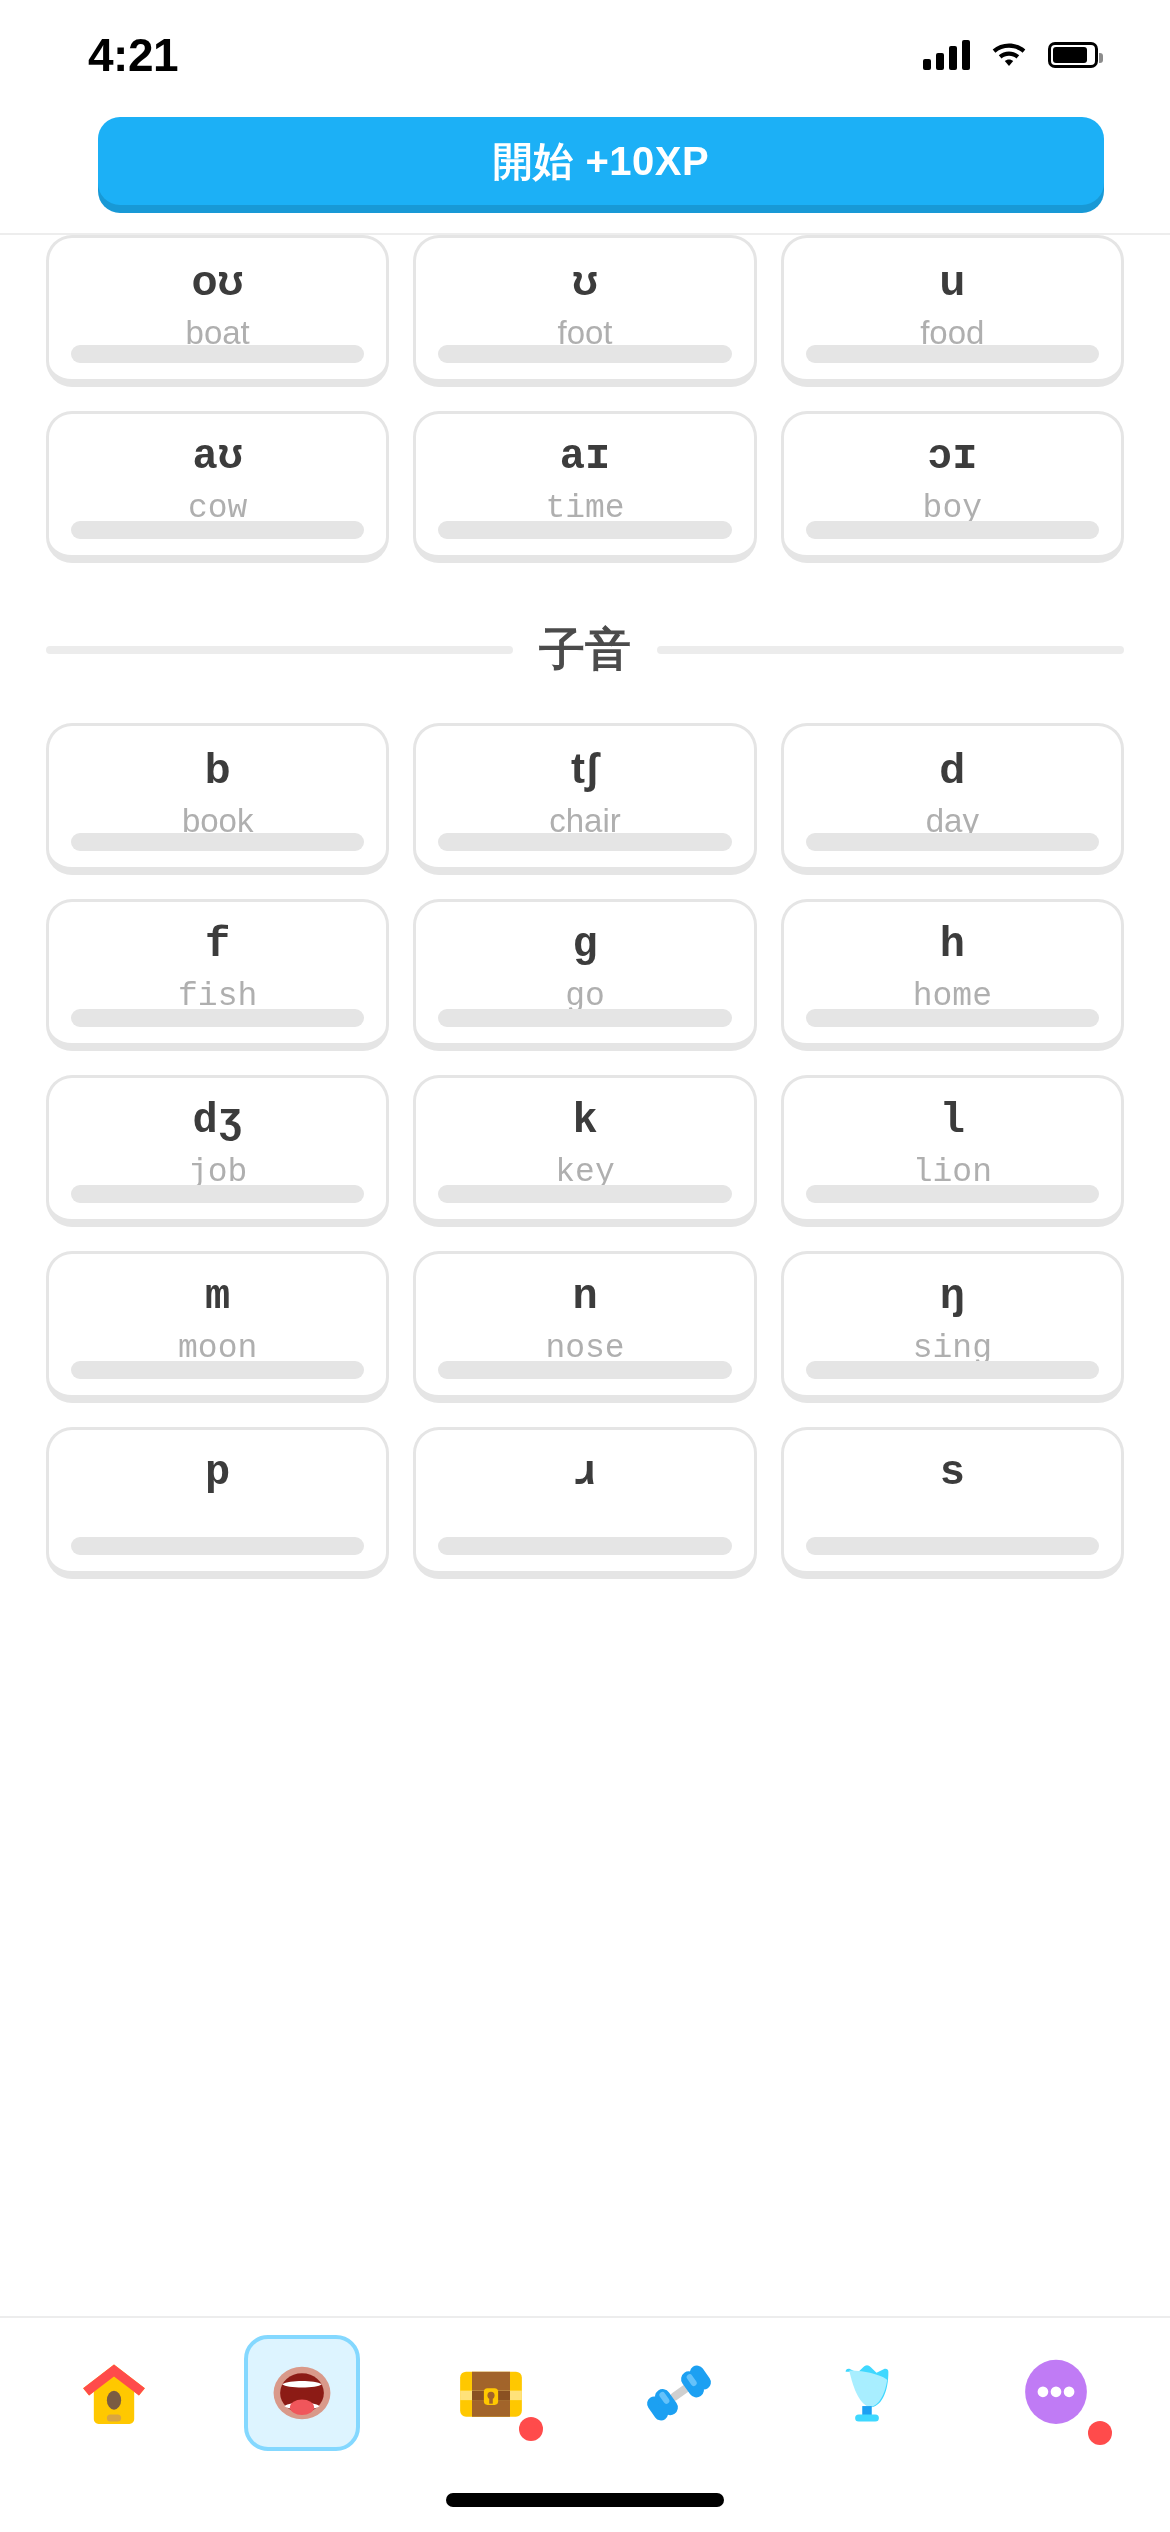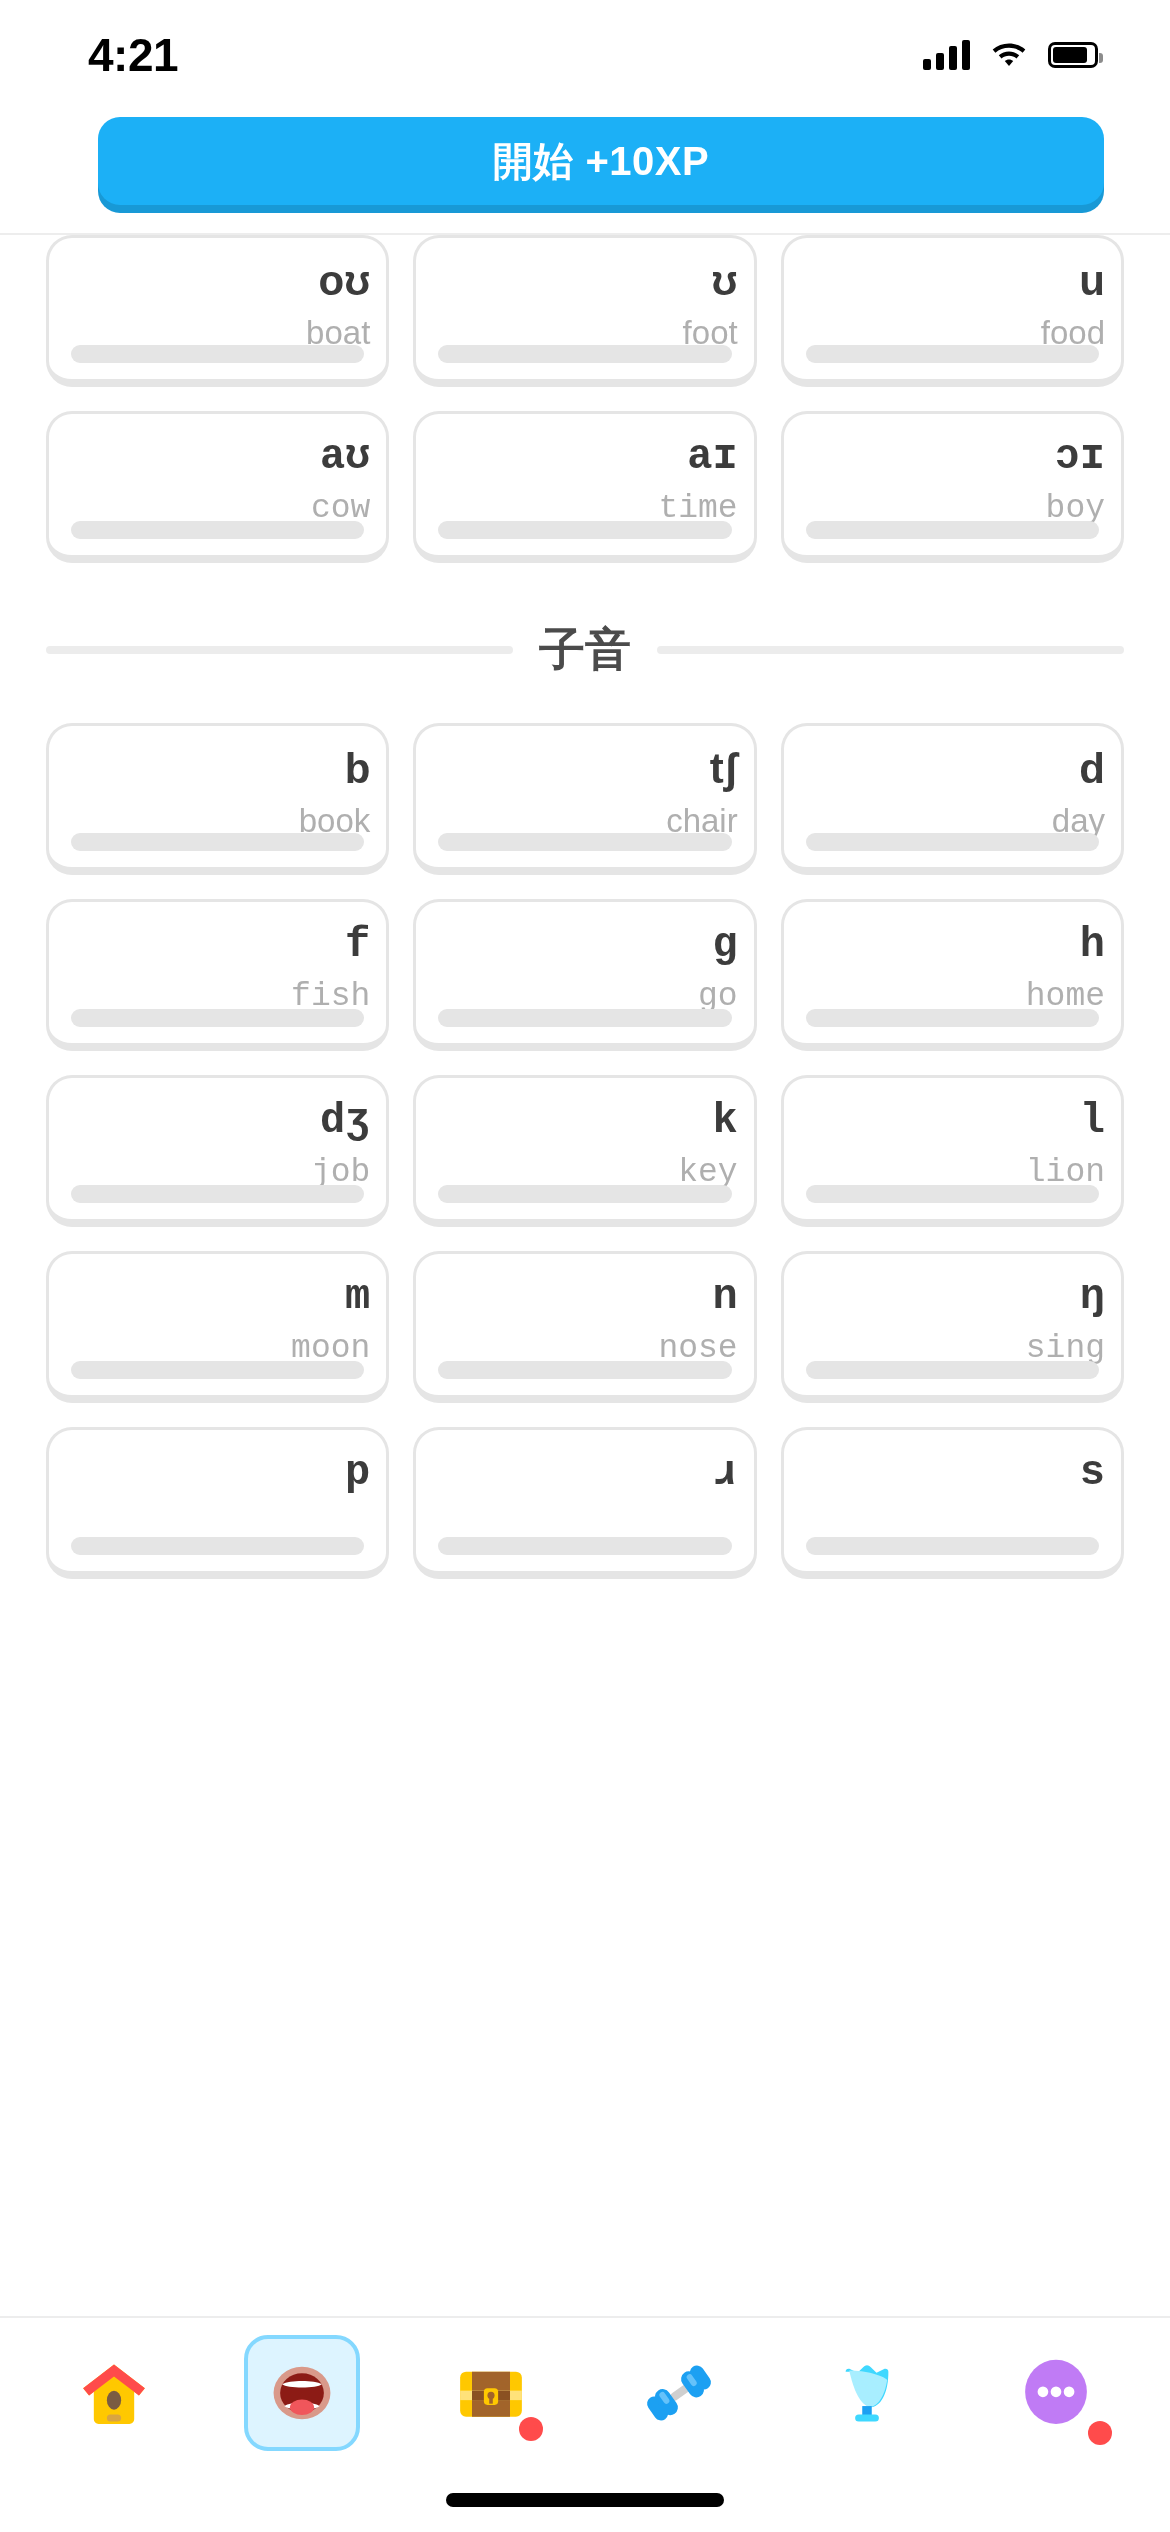--- a/index.html
+++ b/index.html
@@ -49,21 +49,21 @@
   .grid { display:grid; grid-template-columns:repeat(3, 1fr); gap:24px 24px; }
   .grid + .grid { margin-top:24px;font-family:Liberation Mono, monospace; }
 
   .card {
     position:relative;
     background:#fff;
     border:3px solid #E5E5E5;
     border-bottom-width:8px;
     border-radius:26px;
     height:152px;
-    display:flex; flex-direction:column; align-items:flex-end; justify-content:flex-start;
+    display:flex; flex-direction:column; align-items:center; justify-content:flex-start;
     padding:22px 16px 0 16px;
     cursor:pointer;
   }
   .card .ipa { font-size:42px; font-weight:600; color:#3C3C3C; line-height:1; }
   .card .word { font-size:33px; color:#AFAFAF; margin-top:14px; line-height:1; }
   .card .bar { position:absolute; left:22px; right:22px; bottom:16px; height:18px; background:#E5E5E5; border-radius:10px; }
 
   
   .section-head { display:flex; align-items:center; gap:26px; margin:56px 0 42px 0;text-align:center; }
   .section-head .line { flex:1 1 auto; height:8px; background:#ECECEC; border-radius:5px; }

